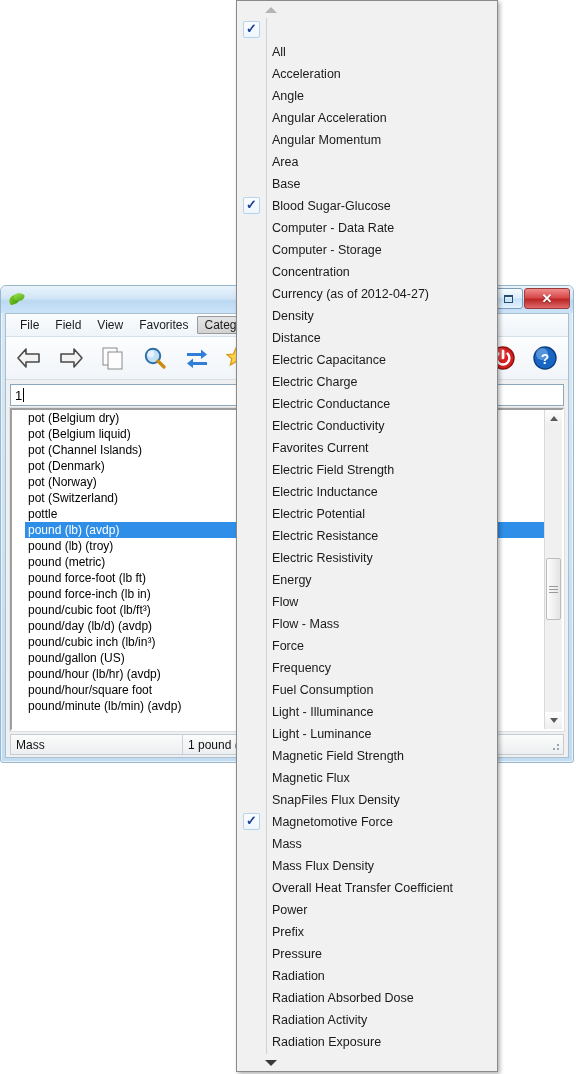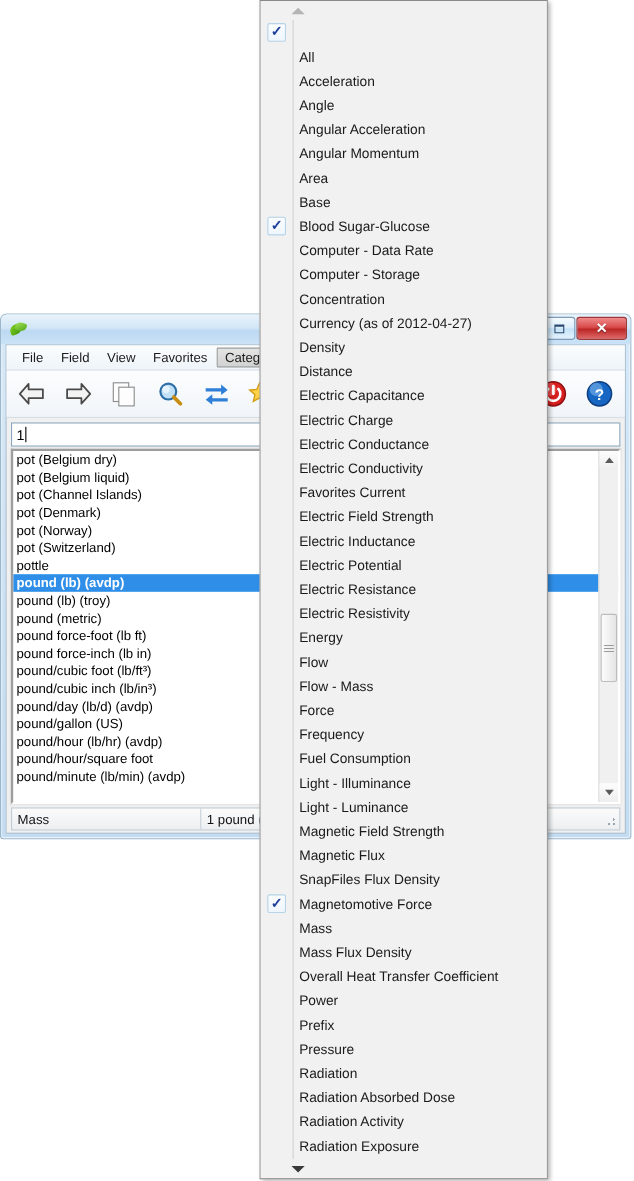--- a/index.html
+++ b/index.html
@@ -135,27 +135,27 @@
     display: flex; gap: 4px;
   }
   .pane {
     flex: 1 1 0; position: relative;
     background: #ffffff;
     border: 2px solid;
     border-color: #9e9e9e #ffffff #ffffff #9e9e9e;
     box-shadow: 0 0 0 1px #dfdfdf;
     overflow: hidden;
   }
-  .unit-list { position: absolute; inset: 0; overflow: hidden; }
+  .unit-list { position: absolute; inset: 0; overflow: hidden; margin-left: 13px; }
   .unit {
     height: 16px; line-height: 16px;
     font-size: 12px; color: #000; padding-left: 3px;
     white-space: nowrap; overflow: hidden;
   }
-  .unit.sel { background: #2f8fe8; color: #ffffff; font-weight: bold; }
+  .unit.sel { background: #2f8fe8; color: #ffffff; }
 
   
   .vscroll {
     position: absolute; right: 0; top: 0; bottom: 0; width: 17px;
     background: #f0f0f0;
     border-left: 1px solid #d9d9d9;
   }
   .vs-arrow {
     height: 17px; display: flex; align-items: center; justify-content: center;
     background: linear-gradient(to bottom, #fdfdfd, #eeeeee);
@@ -363,22 +363,22 @@
               <div class="unit">pot (Denmark)</div>
               <div class="unit">pot (Norway)</div>
               <div class="unit">pot (Switzerland)</div>
               <div class="unit">pottle</div>
               <div class="unit sel">pound (lb) (avdp)</div>
               <div class="unit">pound (lb) (troy)</div>
               <div class="unit">pound (metric)</div>
               <div class="unit">pound force-foot (lb ft)</div>
               <div class="unit">pound force-inch (lb in)</div>
               <div class="unit">pound/cubic foot (lb/ft³)</div>
+              <div class="unit">pound/day (lb/d) (avdp)</div>
               <div class="unit">pound/cubic inch (lb/in³)</div>
-              <div class="unit">pound/day (lb/d) (avdp)</div>
               <div class="unit">pound/gallon (US)</div>
               <div class="unit">pound/hour (lb/hr) (avdp)</div>
               <div class="unit">pound/hour/square foot</div>
               <div class="unit">pound/minute (lb/min) (avdp)</div>
             </div>
         </div>
         <div class="pane">
           <div class="unit-list" id="right-unit-list">
               <div class="unit"></div>
               <div class="unit"></div>

